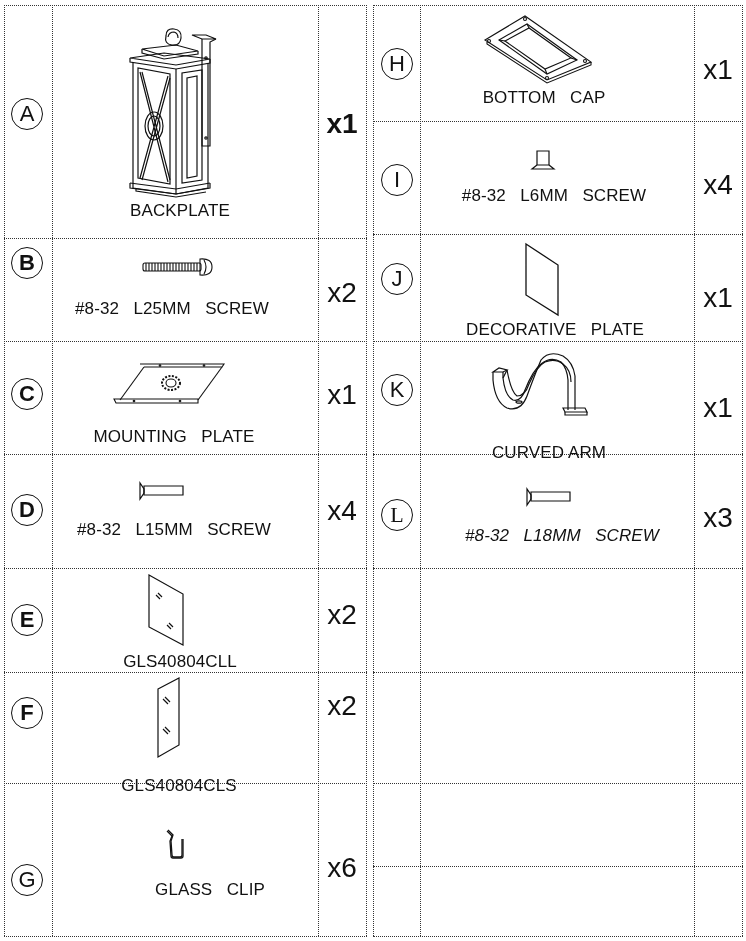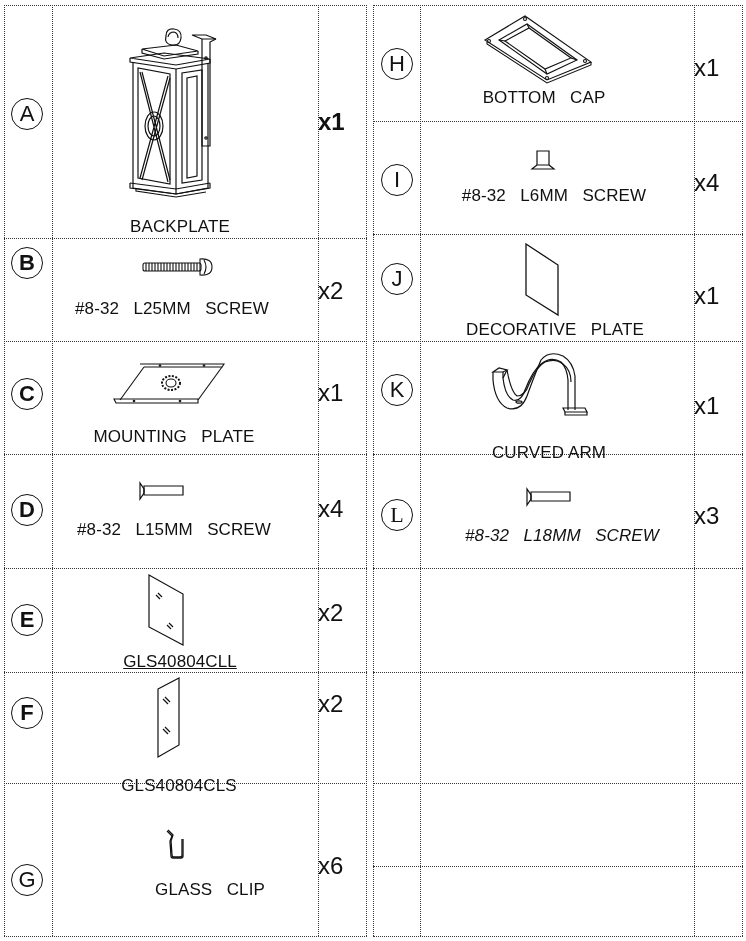--- a/index.html
+++ b/index.html
@@ -5,21 +5,21 @@
     html, body { margin: 0; padding: 0; background: #ffffff; }
     body { width: 746px; height: 941px; position: relative; overflow: hidden;
            font-family: "Liberation Sans", sans-serif; color: #111; }
     .hline { position: absolute; height: 0; border-top: 1.6px dotted #333; }
     .vline { position: absolute; width: 0; border-left: 1.6px dotted #333; }
     .letter { position: absolute; width: 32px; height: 32px; border: 1.3px solid #111;
               border-radius: 50%; box-sizing: border-box; display: flex;
               align-items: center; justify-content: center; font-size: 22px; line-height: 1; }
     .letter.bold { font-weight: bold; font-size: 22px; border-width: 1.5px; }
     .letter.serif { font-family: "Liberation Serif", serif; font-size: 22px; }
-    .qty { position: absolute; font-size: 24px; width: 48px; }
+    .qty { position: absolute; font-size: 28px; text-align: center; width: 48px; }
     .qty.bold { font-weight: bold; }
     .label { position: absolute; font-size: 17px; white-space: pre; text-align: center;
              transform: translateX(-50%); letter-spacing: 0.1px; }
     svg { position: absolute; overflow: visible; }
     svg * { vector-effect: non-scaling-stroke; }
   </style>
 </head>
 <body>
 
 <div>
@@ -83,21 +83,21 @@
       <path d="M10 44 L38 154 M38 48 L10 150"></path>
       <path d="M12 44 L40 152 M40 50 L12 152"></path>
       <ellipse cx="24" cy="98" rx="9" ry="14"></ellipse>
       <ellipse cx="24" cy="98" rx="6" ry="10"></ellipse>
 
       <path d="M0 155 L46 161 L80 155"></path>
       <path d="M0 155 L0 160 L46 166 L80 160 L80 155"></path>
       <path d="M6 160 L6 163 L46 169 L76 164"></path>
     </g>
   </svg>
-  <div class="label" style="left:180px; top:201px;margin-top:16px;">BACKPLATE</div>
+  <div class="label" style="left:180px; top:201px;">BACKPLATE</div>
   <div class="qty bold" style="left:318px; top:108px;">x1</div>
 </div>
 
 <div>
   <div class="letter bold" style="left:11px; top:247px;">B</div>
   <svg style="left:142px; top:257px;" width="72" height="20" viewBox="0 0 72 20">
     <g fill="none" stroke="#111" stroke-width="1.1">
       <rect x="1" y="6" width="58" height="8" rx="2"></rect>
       <path d="M4 6 V14 M7 6 V14 M10 6 V14 M13 6 V14 M16 6 V14 M19 6 V14 M22 6 V14 M25 6 V14 M28 6 V14 M31 6 V14 M34 6 V14 M37 6 V14 M40 6 V14 M43 6 V14 M46 6 V14 M49 6 V14 M52 6 V14 M55 6 V14"></path>
       <path d="M58 2 Q70 1 70 10 Q70 19 58 18 Z"></path>
@@ -142,21 +142,21 @@
 
 <div>
   <div class="letter bold" style="left:11px; top:604px;">E</div>
   <svg style="left:147px; top:573px;" width="40" height="74" viewBox="0 0 40 74">
     <g fill="none" stroke="#111" stroke-width="1.2">
       <path d="M2 2 L36 21 L36 72 L2 54 Z"></path>
       <path d="M9 22 L13 26 M11 20 L15 24"></path>
       <path d="M20 52 L24 56 M22 50 L26 54"></path>
     </g>
   </svg>
-  <div class="label" style="left:180px; top:652px;text-decoration:underline;">GLS40804CLL</div>
+  <div class="label" style="left:180px; top:652px;">GLS40804CLL</div>
   <div class="qty" style="left:318px; top:599px;">x2</div>
 </div>
 
 <div>
   <div class="letter bold" style="left:11px; top:697px;">F</div>
   <svg style="left:156px; top:677px;" width="26" height="82" viewBox="0 0 26 82">
     <g fill="none" stroke="#111" stroke-width="1.2">
       <path d="M2 12 L23 1 L23 68 L2 80 Z"></path>
       <path d="M7 22 L12 27 M9 20 L14 25"></path>
       <path d="M7 52 L12 57 M9 50 L14 55"></path>

